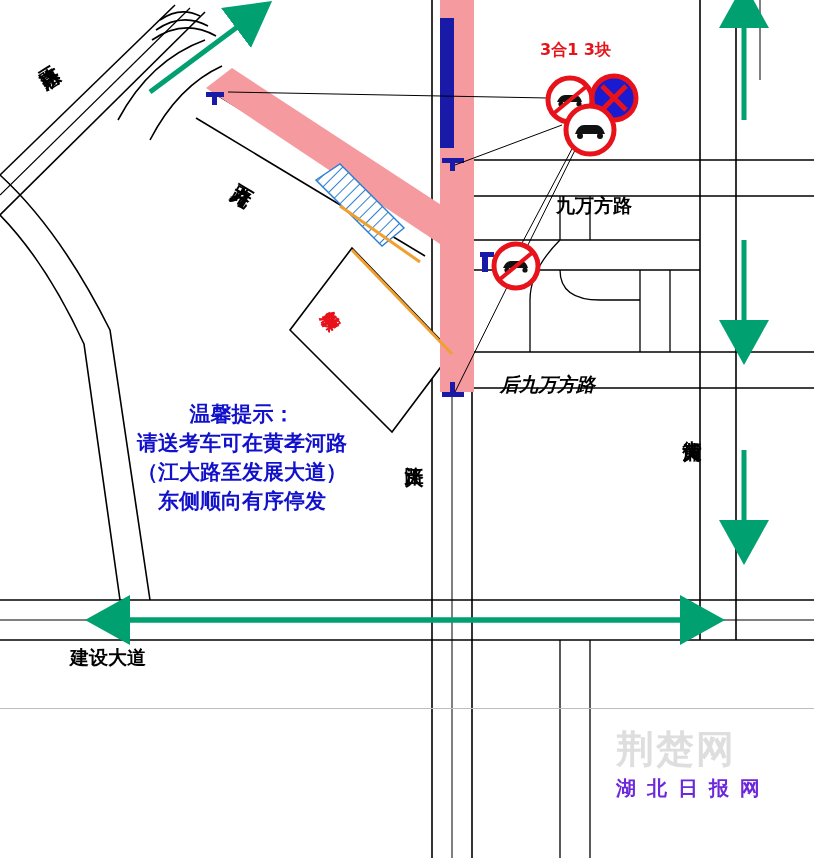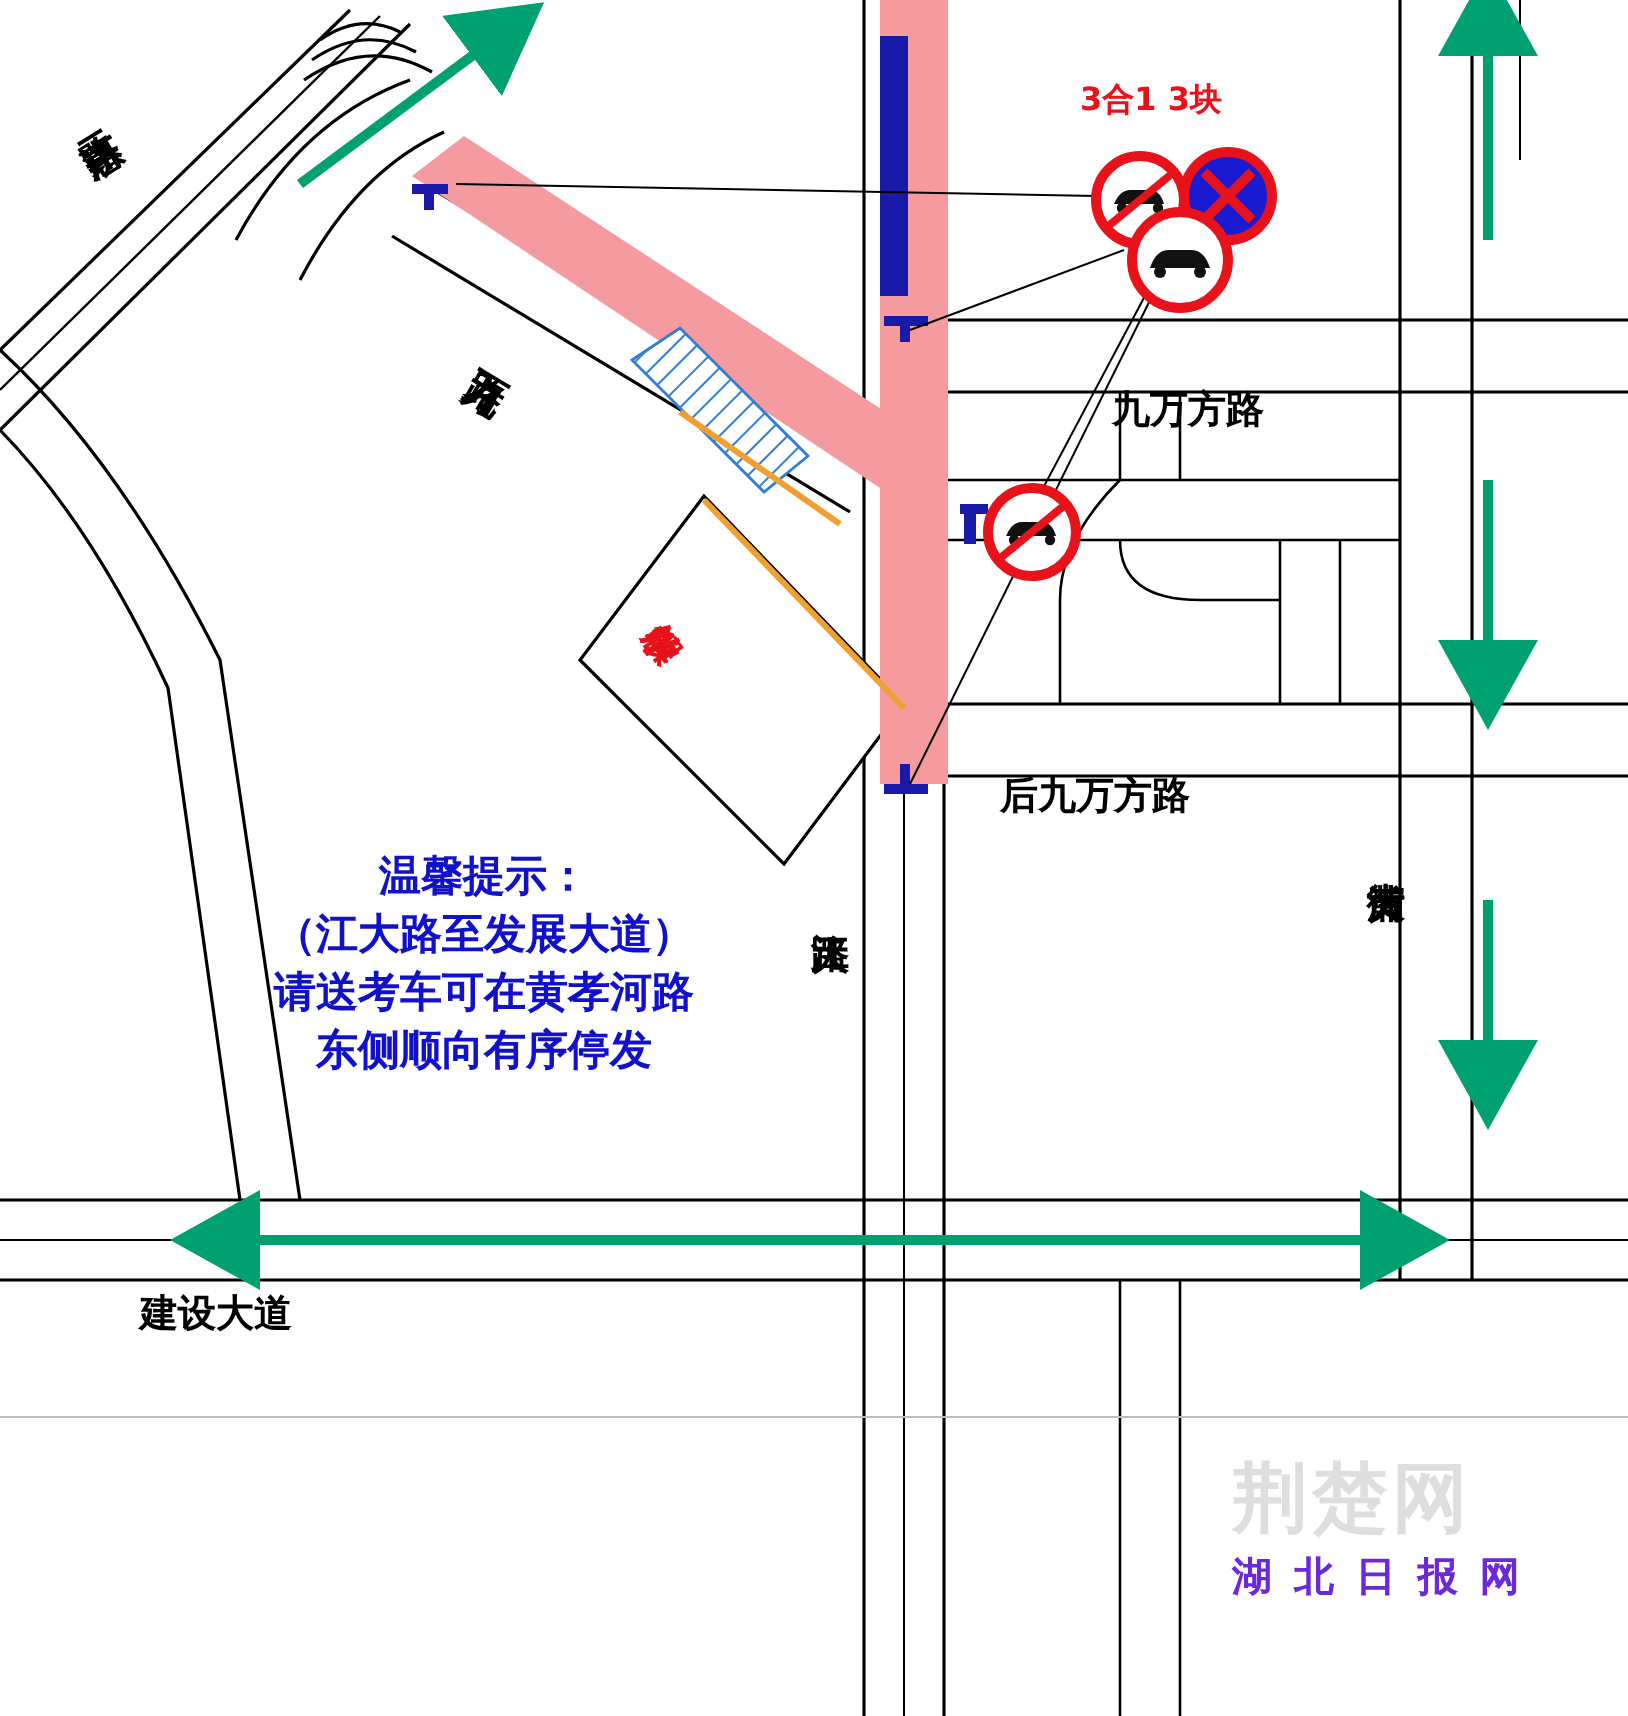--- a/index.html
+++ b/index.html
@@ -223,36 +223,36 @@
       <line x1="499" y1="280" x2="533" y2="252" stroke="#e8121a" stroke-width="4"></line>
     </g>
   </svg>
 
   <div class="lbl vert road-label" style="left:28px; top:62px; transform: rotate(-32deg); transform-origin: top left;">惠济二路</div>
 
   <div class="lbl vert road-label" style="left:246px; top:170px; transform: rotate(31deg); transform-origin: top left;">九万方路</div>
 
   <div class="lbl road-label" style="left:556px; top:196px;">九万方路</div>
 
-  <div class="lbl road-label" style="left:500px; top:389px;">后九万方路</div>
+  <div class="lbl road-label" style="left:500px; top:375px;font-style:italic;">后九万方路</div>
 
   <div class="lbl vert road-label" style="left:404px; top:452px;">江大路</div>
 
   <div class="lbl vert road-label" style="left:682px; top:426px;">黄浦大街</div>
 
   <div class="lbl road-label" style="left:70px; top:648px; font-size:19px;">建设大道</div>
 
   <div class="lbl red-label" style="left:344px; top:300px; transform: rotate(55deg); transform-origin: top left; writing-mode: vertical-rl;">解放中学</div>
 
   <div class="lbl red-label" style="left:540px; top:42px; font-size:16px;">3合1  3块</div>
 
-  <div style="position:absolute; left:92px; top:424px; width:300px;">
+  <div style="position:absolute; left:92px; top:400px; width:300px;">
     <div class="blue-note">温馨提示：</div>
+    <div class="blue-note">请送考车可在黄孝河路</div>
     <div class="blue-note">（江大路至发展大道）</div>
-    <div class="blue-note">请送考车可在黄孝河路</div>
     <div class="blue-note">东侧顺向有序停发</div>
   </div>
 
   <div class="divider" style="left:0; top:708px; width:814px;"></div>
 
   <div style="position:absolute; left:0; top:716px; width:814px; height:142px;">
 
     
     
     

